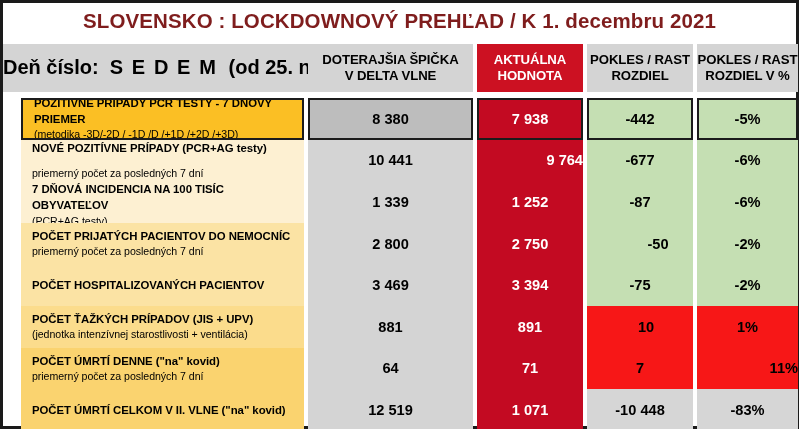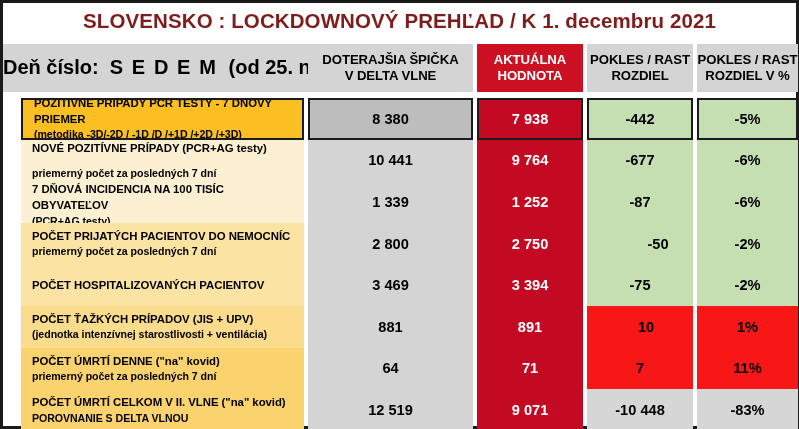--- a/index.html
+++ b/index.html
@@ -100,21 +100,21 @@
     align-items: flex-start;
     text-align: left;
     padding-left: 11px;
     padding-right: 6px;
     font-size: 11.4px;
     line-height: 1.42;
     letter-spacing: -0.05px;
   }
   .lbl .sub {
     font-size: 10.6px;
-    font-weight: bold;
+    font-weight: normal;
   }
 
   
   .f-gold     { background: #fbbf24; }
   .f-cream1   { background: #fdf0d2; justify-content: space-between; }
   .f-cream2   { background: #fbe3a4; }
   .f-cream3   { background: #fbdc8c; }
   .f-cream4   { background: #fad36f; }
 
   .f-gray     { background: #d4d4d4; }
@@ -184,21 +184,21 @@
         </div>
       </div>
       <div class="row datarow" style="top: 136.6px; height: 41.6px;">
         <div class="cell c-label f-cream1 lbl" style="height: 41.6px;">
           <div>NOVÉ POZITÍVNE PRÍPADY (PCR+AG testy)</div>
           <div class="sub">priemerný počet za posledných 7 dní</div>
         </div>
         <div class="cell c-peak f-gray" style="height: 41.6px;">
           <div>10 441</div>
         </div>
-        <div class="cell c-now f-red" style="height: 41.6px;">
+        <div class="cell c-now f-red" style="height: 41.6px; align-items: flex-end;">
           <div>9 764</div>
         </div>
         <div class="cell c-diff f-green" style="height: 41.6px;">
           <div>-677</div>
         </div>
         <div class="cell c-pct f-green" style="height: 41.6px;">
           <div>-6%</div>
         </div>
       </div>
       <div class="row datarow" style="top: 178.2px; height: 41.6px;">
@@ -279,34 +279,33 @@
         </div>
         <div class="cell c-peak f-gray" style="height: 41.6px;">
           <div>64</div>
         </div>
         <div class="cell c-now f-red" style="height: 41.6px;">
           <div>71</div>
         </div>
         <div class="cell c-diff f-brightred" style="height: 41.6px;">
           <div>7</div>
         </div>
-        <div class="cell c-pct f-brightred" style="height: 41.6px;">
+        <div class="cell c-pct f-brightred" style="height: 41.6px; align-items: flex-end;">
           <div>11%</div>
         </div>
       </div>
       <div class="row datarow" style="top: 386.2px; height: 41.6px;">
         <div class="cell c-label f-cream4 lbl" style="height: 41.6px;">
           <div>POČET ÚMRTÍ CELKOM V II. VLNE ("na" kovid)</div>
-          <div class="sub">POROVNANIE S DELTA VLNOU</div>
         </div>
         <div class="cell c-peak f-gray" style="height: 41.6px;">
           <div>12 519</div>
         </div>
         <div class="cell c-now f-red" style="height: 41.6px;">
-          <div>9 071</div>
+          <div>1 071</div>
         </div>
         <div class="cell c-diff f-grayflat" style="height: 41.6px;">
           <div>-10 448</div>
         </div>
         <div class="cell c-pct f-grayflat" style="height: 41.6px;">
           <div>-83%</div>
         </div>
       </div>
     </div>
 

